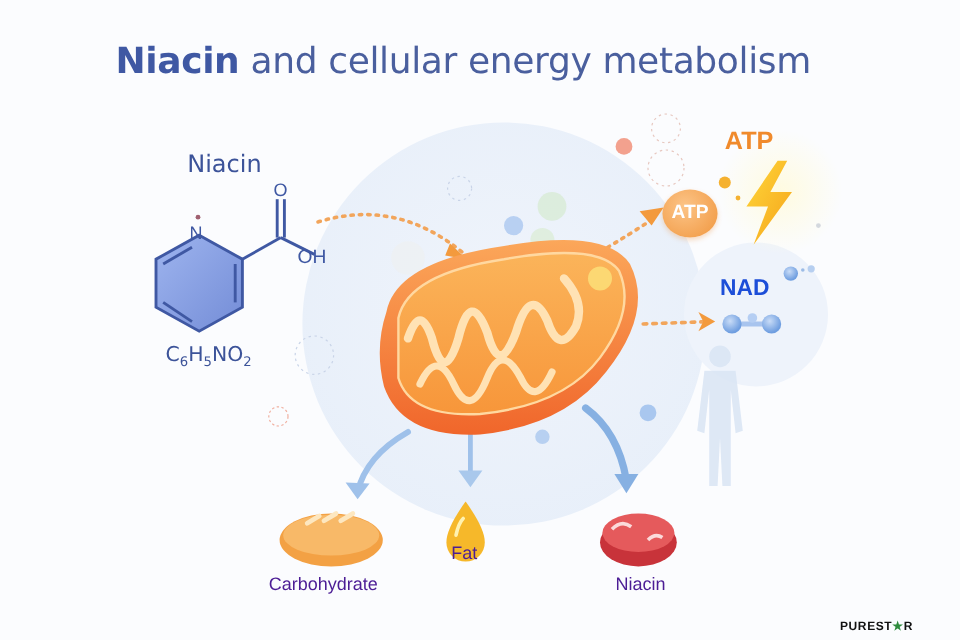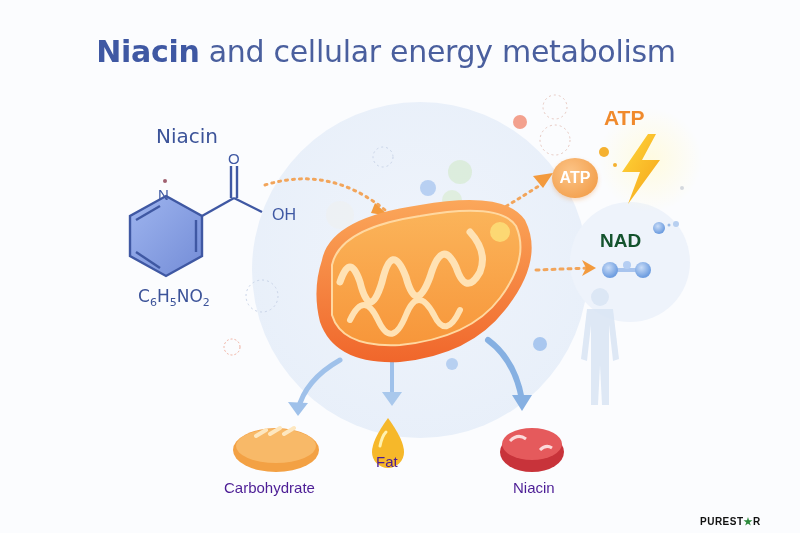--- a/index.html
+++ b/index.html
@@ -5,21 +5,21 @@
   html,body{margin:0;padding:0;}
   body{width:800px;height:533px;position:relative;overflow:hidden;background:#fbfcfe;font-family:"Liberation Sans",sans-serif;}
   .abs{position:absolute;}
   #title{left:0;top:34px;width:772px;text-align:center;font-size:30px;color:#4a5f9e;font-family:"DejaVu Sans",sans-serif;letter-spacing:-0.3px;}
   #title b{color:#3f58a3;font-weight:bold;}
   .lbl-niacin{left:156px;top:124px;font-size:20px;color:#3c5399;font-family:"DejaVu Sans",sans-serif;}
   .formula{left:138px;top:286px;font-size:17px;color:#3c5399;font-family:"DejaVu Sans",sans-serif;}
   .formula sub{font-size:11px;}
   .atp-big{left:604px;top:106px;font-size:21px;font-weight:bold;color:#f08a2c;}
   .atp-ball{left:552px;top:158px;width:46px;height:40px;border-radius:50%;background:radial-gradient(circle at 40% 35%,#fcc487,#f0963e);color:#fff;font-weight:bold;font-size:16px;display:flex;align-items:center;justify-content:center;box-shadow:0 2px 4px rgba(240,140,50,.3);}
-  .nad{left:600px;top:230px;font-size:19px;font-weight:bold;color:#14532d;}
+  .nad{left:600px;top:230px;font-size:19px;font-weight:bold;color:#1d4ed8;}
   .food-lbl{font-size:15px;color:#4c1d95;}
 </style>
 </head>
 <body>
 
 <svg class="abs" style="left:0;top:0" width="800" height="533">
   <defs>
     <radialGradient id="cell" cx="50%" cy="45%" r="55%">
       <stop offset="0" stop-color="#eef3fb"></stop>
         <stop offset="1" stop-color="#e6eef9"></stop>
@@ -134,21 +134,21 @@
     <ellipse cx="532" cy="444" rx="30" ry="16" fill="#e55a5c"></ellipse>
     <path d="M510 441 q8 -8 16 -2 M540 450 q6 -6 12 -2" stroke="#fbdada" stroke-width="3" fill="none"></path>
   </g>
 </svg>
 
 <div id="title" class="abs"><b>Niacin</b><span> and cellular energy metabolism</span></div>
 
 <div class="abs lbl-niacin">Niacin</div>
 <div class="abs" style="left:158px;top:186px;font-size:15px;color:#3f58a3;">N</div>
 <div class="abs" style="left:228px;top:150px;font-size:15px;color:#3f58a3;">O</div>
-<div class="abs" style="left:272px;top:206px;font-size:16px;color:#3f58a3;">OH</div>
+<div class="abs" style="left:248px;top:206px;font-size:16px;color:#3f58a3;">OH</div>
 <div class="abs formula"><span>C</span><sub>6</sub><span>H</span><sub>5</sub><span>N</span><span>O</span><sub>2</sub></div>
 
 <div class="abs atp-big">ATP</div>
 <div class="abs atp-ball">ATP</div>
 <div class="abs nad">NAD</div>
 
 <div class="abs food-lbl" style="left:224px;top:479px;">Carbohydrate</div>
 <div class="abs food-lbl" style="left:376px;top:453px;">Fat</div>
 <div class="abs food-lbl" style="left:513px;top:479px;">Niacin</div>
 

